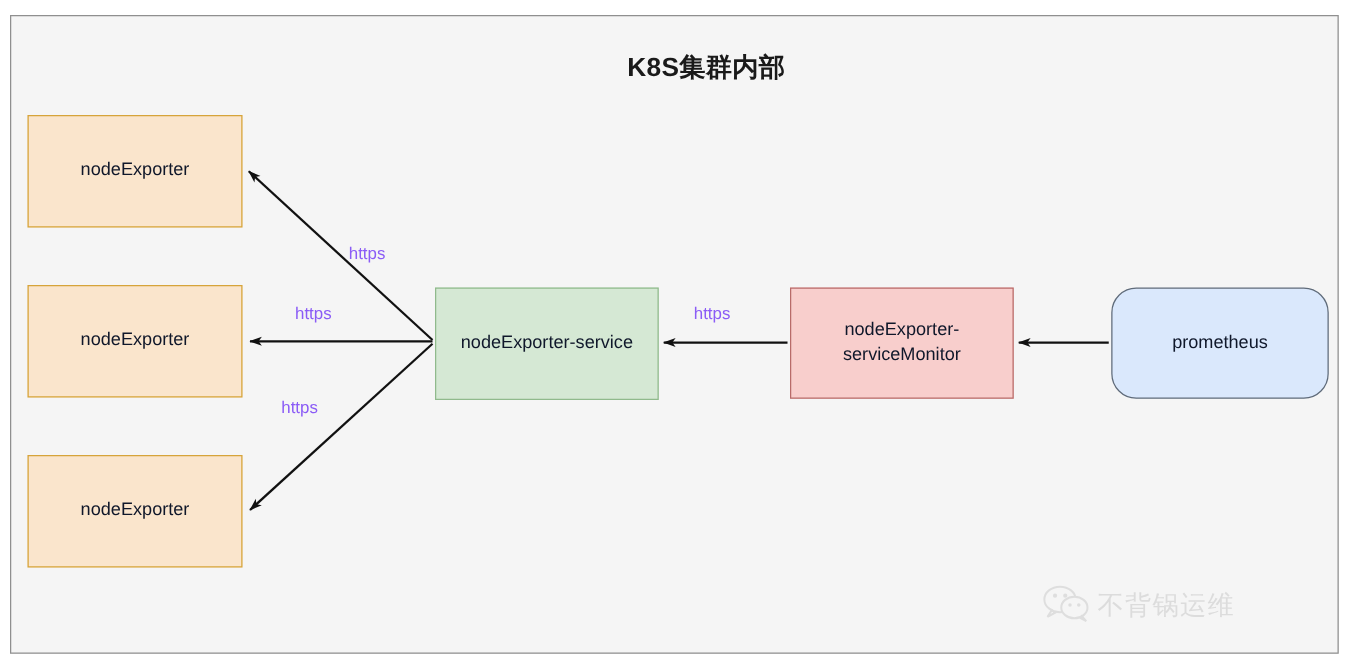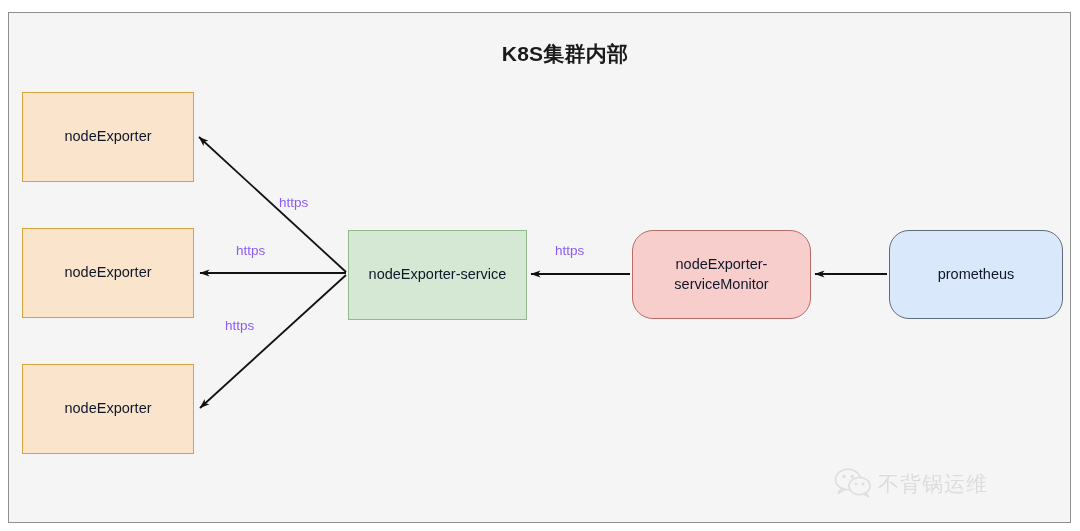--- a/index.html
+++ b/index.html
@@ -68,21 +68,20 @@
     background: #d5e8d4;
     border-color: #90ba8c;
   }
   .mon-box {
     left: 632px;
     top: 230px;
     width: 179px;
     height: 89px;
     background: #f8cecc;
     border-color: #b86b69;
-    border-radius: 21px;
   }
   .prom-box {
     left: 889px;
     top: 230px;
     width: 174px;
     height: 89px;
     background: #dae8fc;
     border-color: #5f6b7a;
     border-radius: 20px;
   }

